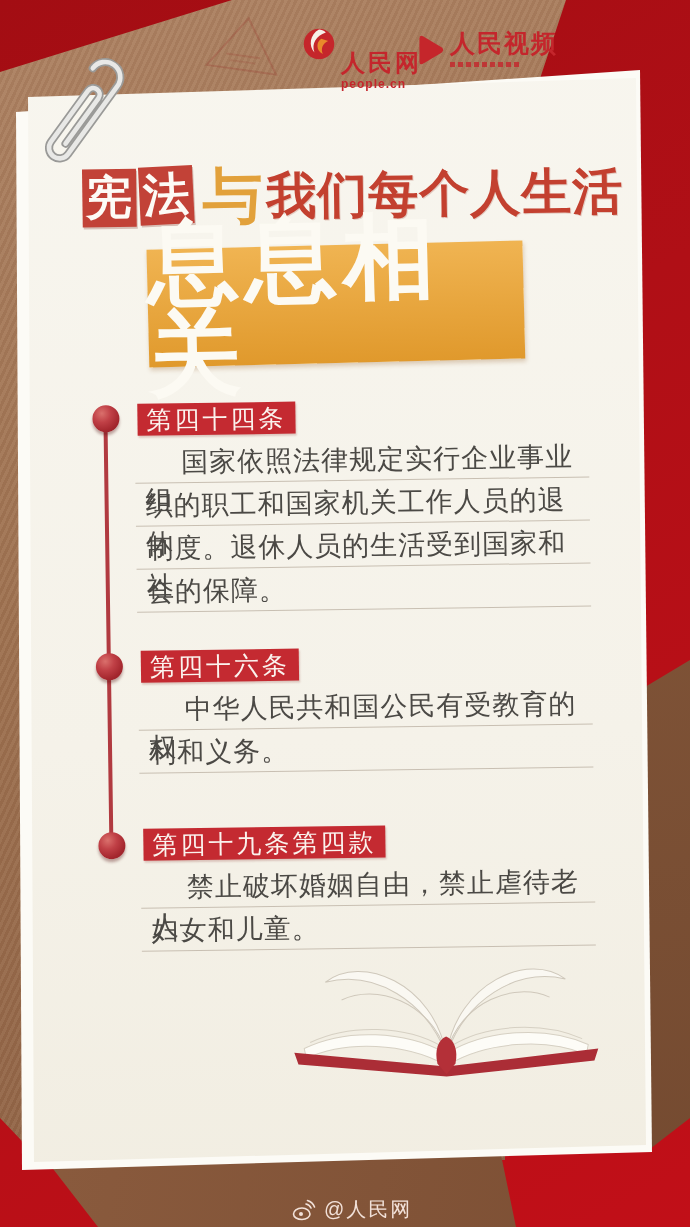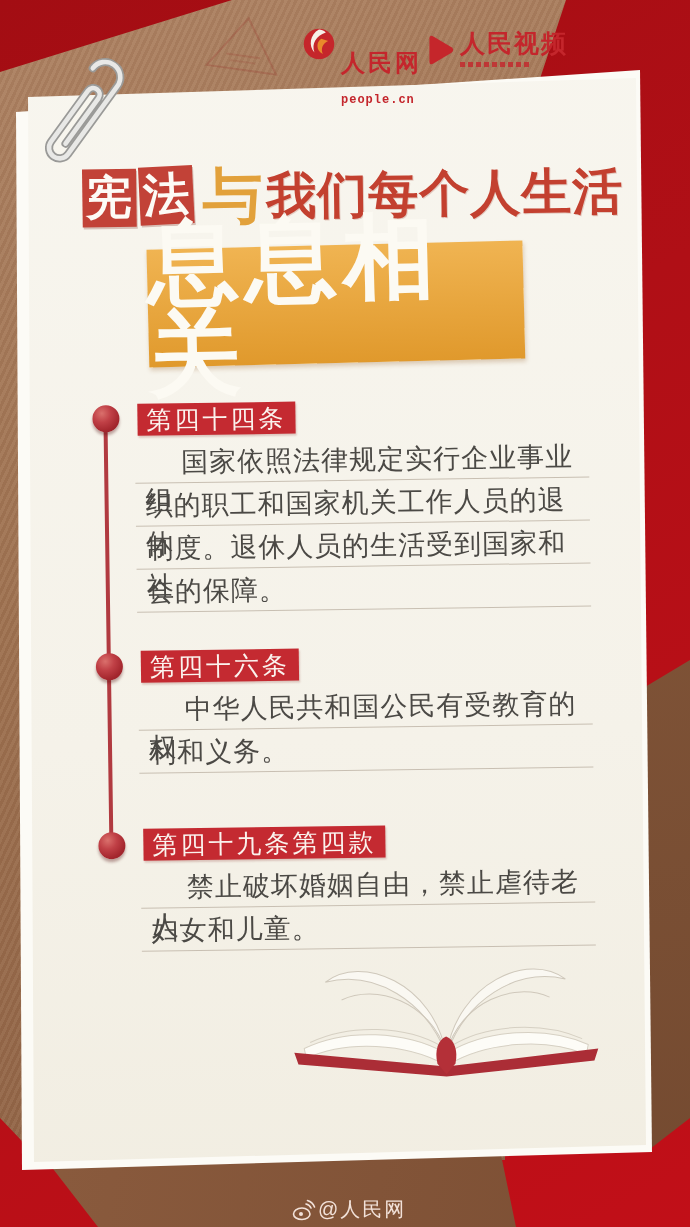--- a/index.html
+++ b/index.html
@@ -38,22 +38,22 @@
   .card{
     clip-path:polygon(28px 97px,636px 78px,646px 1145px,34px 1162px);
     background:linear-gradient(178deg,#f8f6ef 0%,#f5f2e9 60%,#f1ede1 100%);
   }
   
   .tri-mark{position:absolute;left:208px;top:16px;width:74px;height:56px;opacity:.45;transform:rotate(8deg);}
   .brand{position:absolute;display:flex;align-items:flex-start;color:#c4262c;}
   .people-logo{left:303px;top:26px;}
   .people-text{margin-left:6px;line-height:1;}
   .cn-name{font-size:24px;font-weight:bold;letter-spacing:3px;font-family:"Liberation Serif",serif;margin-top:25px;}
-  .cn-domain{font-size:12px;font-weight:bold;letter-spacing:1px;margin-top:19px;font-family:Liberation Mono, monospace;}
-  .video-logo{left:425px;top:31px;justify-content:space-between;}
+  .cn-domain{font-size:12px;font-weight:bold;letter-spacing:1px;margin-top:3px;}
+  .video-logo{left:415px;top:31px;justify-content:space-between;}
   .video-text{margin-left:5px;line-height:1;}
   .video-name{font-size:25px;font-weight:bold;letter-spacing:2px;font-family:"Liberation Serif",serif;}
   .video-tagline{margin-top:6px;display:flex;gap:3px;}
   .video-tagline i{width:5px;height:5px;background:#c4262c;opacity:.8;display:block;}
   
   .clip{position:absolute;left:14px;top:48px;width:120px;height:140px;transform:rotate(36deg);}
   
   .content{position:absolute;inset:0;transform:rotate(-0.8deg);transform-origin:340px 600px;}
   .title1{position:absolute;left:88px;top:166px;display:flex;align-items:flex-start;}
   .tblock{
@@ -90,21 +90,21 @@
   .body{position:absolute;left:137px;width:454px;color:#4b4945;
         font-family:"Liberation Serif",serif;font-size:27px;letter-spacing:1px;}
   .body.s1{top:441px;} .body.s2{top:688px;} .body.s3{top:866px;}
   .bline{
     height:43px;line-height:38px;padding-left:10px;
     background:linear-gradient(#c8bfb2,#c8bfb2) no-repeat 0 39px;background-size:100% 1px;
   }
   .bline.indent{text-indent:36px;}
   
   .book{position:absolute;left:278px;top:944px;width:324px;height:168px;}
-  .footer{position:absolute;left:292px;top:1196px;display:flex;align-items:center;gap:2px;
+  .footer{position:absolute;left:292px;top:1196px;display:flex;align-items:center;gap:8px;
           color:rgba(252,238,231,.92);font-size:20px;letter-spacing:2px;}
 </style>
 </head>
 <body>
 
 <div class="stage">
 
   <div class="layer kraft-right"></div>
   <div class="layer kraft-main"></div>
   <div class="layer kraft-bottom"></div>

